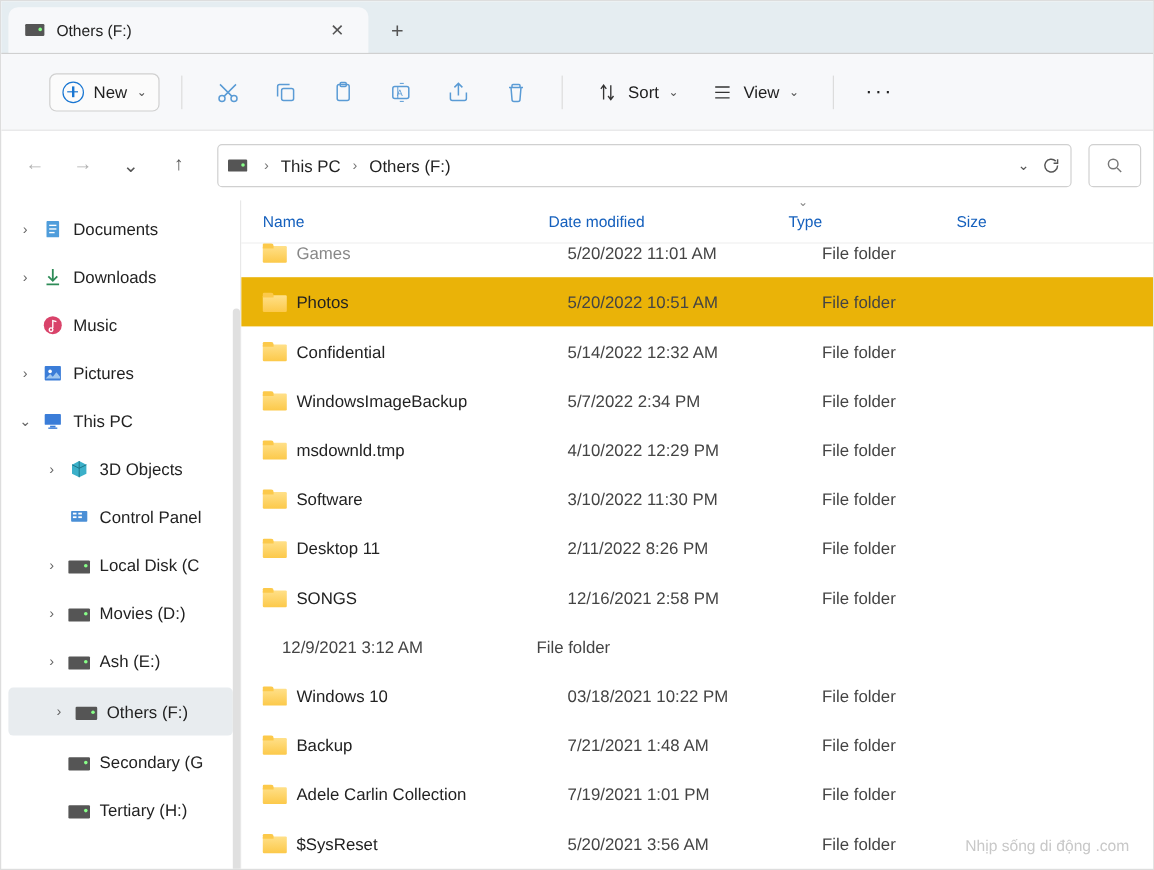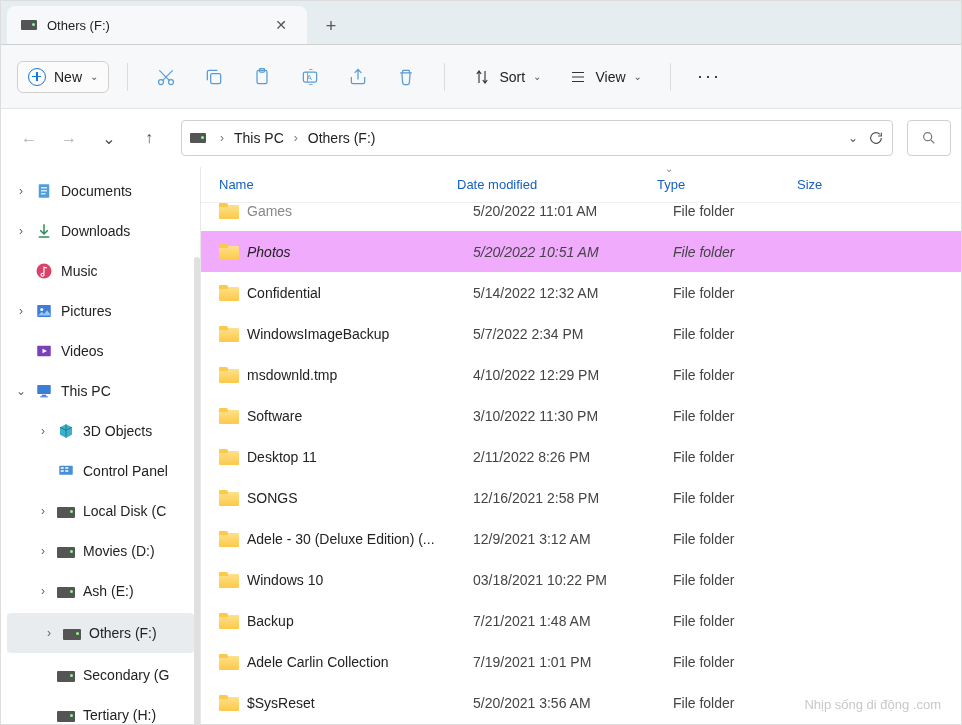--- a/index.html
+++ b/index.html
@@ -8,21 +8,21 @@
 
 .tab-bar { height: 44px; background: #e5edf1; display: flex; align-items: flex-end; border-bottom: 1px solid #d0d0d0; }
 .tab { display: flex; align-items: center; height: 38px; background: #f7f8fa; border-radius: 8px 8px 0 0; padding: 0 14px; margin-left: 6px; width: 300px; position: relative; }
 .tab .drive-icon { width: 16px; height: 10px; background: #555; border-radius: 1px; margin-right: 10px; position: relative; }
 .tab .drive-icon::after { content: ""; position: absolute; right: 2px; top: 3px; width: 3px; height: 3px; border-radius: 50%; background: #8f8; }
 .tab .title { font-size: 13px; color: #222; flex: 1; }
 .tab .close { font-size: 14px; color: #555; width: 24px; height: 24px; display: flex; align-items: center; justify-content: center; border-radius: 4px; }
 .new-tab { width: 36px; height: 36px; display: flex; align-items: center; justify-content: center; color: #555; font-size: 18px; margin-left: 6px; border-radius: 4px; }
 
 
-.toolbar { height: 64px; background: #f7f8fa; display: flex; align-items: center; padding: 0 16px; border-bottom: 1px solid #e5e5e5; gap: 8px; }
+.toolbar { height: 64px; background: #f7f8fa; display: flex; align-items: center; padding: 0 40px; border-bottom: 1px solid #e5e5e5; gap: 8px; }
 .new-btn { display: flex; align-items: center; gap: 8px; padding: 6px 10px; border: 1px solid #d0d0d0; border-radius: 6px; background: #fbfbfb; font-size: 14px; color: #222; }
 .new-btn .plus-circle { width: 18px; height: 18px; border: 1.5px solid #1976d2; border-radius: 50%; position: relative; }
 .new-btn .plus-circle::before, .new-btn .plus-circle::after { content: ""; position: absolute; background: #1976d2; }
 .new-btn .plus-circle::before { top: 3px; left: 7px; width: 1.5px; height: 9px; }
 .new-btn .plus-circle::after { top: 7px; left: 3px; width: 9px; height: 1.5px; }
 .new-btn .chev { font-size: 10px; color: #555; }
 .tb-sep { width: 1px; height: 28px; background: #dcdcdc; margin: 0 10px; }
 .tb-icon { width: 40px; height: 40px; display: flex; align-items: center; justify-content: center; border-radius: 4px; }
 .tb-icon svg { width: 20px; height: 20px; stroke: #1976d2; fill: none; stroke-width: 1.5; }
 .tb-icon.dim svg { stroke: #5a9bd5; }
@@ -61,24 +61,24 @@
 
 .file-area { flex: 1; position: relative; overflow: hidden; }
 .col-header { display: flex; height: 36px; align-items: center; border-bottom: 1px solid #f0f0f0; font-size: 13px; color: #1560bd; padding-left: 18px; }
 .col-name { width: 238px; }
 .col-date { width: 200px; }
 .col-type { width: 140px; position: relative; }
 .col-type .sort-chev { position: absolute; top: -14px; left: 8px; font-size: 10px; color: #888; }
 .col-size { width: 80px; }
 .rows-container { position: relative; top: -13px; }
 .file-row { display: flex; align-items: center; height: 41px; padding-left: 18px; font-size: 14px; color: #222; }
-.file-row.selected { background: #f0abfc; font-style: italic; }
+.file-row.selected { background: #eab308; }
 .file-row .fname-cell { width: 238px; display: flex; align-items: center; gap: 8px; }
 .file-row .date { width: 200px; color: #444; margin-left: 16px; }
-.file-row .type { width: 140px; color: #444; }
+.file-row .type { width: 140px; color: #444; margin-left: 12px; }
 .file-row .size { width: 80px; color: #444; }
 .folder-icon { width: 20px; height: 16px; position: relative; }
 .folder-icon::before { content: ""; position: absolute; top: 2px; left: 0; width: 20px; height: 14px; background: linear-gradient(#ffe089, #fcc94a); border-radius: 1px; }
 .folder-icon::after { content: ""; position: absolute; top: 0; left: 0; width: 9px; height: 4px; background: #fcc94a; border-radius: 1px 2px 0 0; }
 .fname-text { white-space: nowrap; overflow: hidden; text-overflow: ellipsis; }
 .cutoff { color: #888; }
 .watermark { position: absolute; right: 20px; bottom: 14px; font-size: 13px; color: #c8c8c8; }
 </style>
 </head>
 <body>
@@ -219,30 +219,20 @@
           <span class="tree-icon">
             <svg width="18" height="18" viewBox="0 0 24 24">
               <rect x="3" y="4" width="18" height="16" rx="1" fill="#3b7dd8"></rect>
               <circle cx="9" cy="10" r="2" fill="#fff"></circle>
               <path d="M4 18 l5-5 3 3 4-5 4 5 v2 H4" fill="#9fc7f0"></path>
             </svg>
           </span>
           <span class="tree-label">Pictures</span>
         </div>
         <div class="tree-item">
-          <span class="exp"></span>
-          <span class="tree-icon">
-            <svg width="18" height="18" viewBox="0 0 24 24">
-              <rect x="3" y="5" width="18" height="14" rx="1" fill="#7b3fb8"></rect>
-              <path d="M10 9 l6 3 -6 3 z" fill="#fff"></path>
-            </svg>
-          </span>
-          <span class="tree-label">Videos</span>
-        </div>
-        <div class="tree-item">
           <span class="exp">⌄</span>
           <span class="tree-icon">
             <svg width="18" height="18" viewBox="0 0 24 24">
               <rect x="3" y="4" width="18" height="12" rx="1" fill="#3b7dd8"></rect>
               <rect x="9" y="17" width="6" height="2" fill="#3b7dd8"></rect>
               <rect x="7" y="19" width="10" height="1.5" fill="#3b7dd8"></rect>
             </svg>
           </span>
           <span class="tree-label">This PC</span>
         </div>
@@ -403,24 +393,20 @@
         <div class="file-row">
           <div class="fname-cell">
             <span class="folder-icon"></span>
             <span class="fname-text">SONGS</span>
           </div>
           <div class="date">12/16/2021 2:58 PM</div>
           <div class="type">File folder</div>
           <div class="size"></div>
         </div>
         <div class="file-row">
-          <div class="fname-cell">
-            <span class="folder-icon"></span>
-            <span class="fname-text">Adele - 30 (Deluxe Edition) (...</span>
-          </div>
           <div class="date">12/9/2021 3:12 AM</div>
           <div class="type">File folder</div>
           <div class="size"></div>
         </div>
         <div class="file-row">
           <div class="fname-cell">
             <span class="folder-icon"></span>
             <span class="fname-text">Windows 10</span>
           </div>
           <div class="date">03/18/2021 10:22 PM</div>

